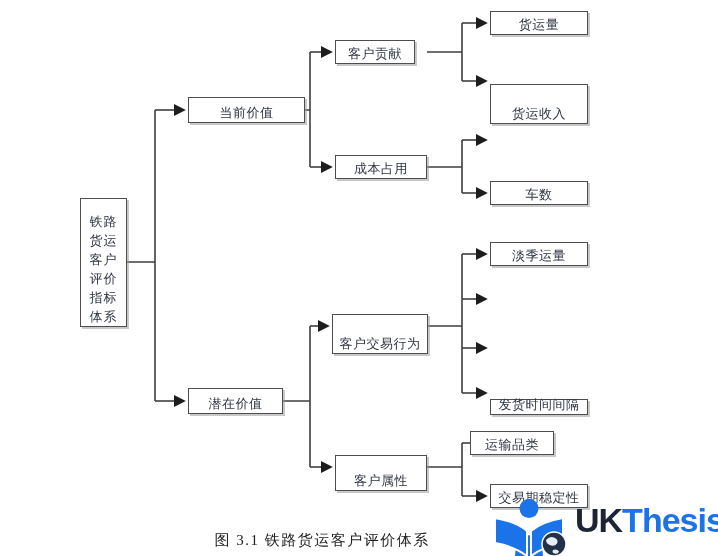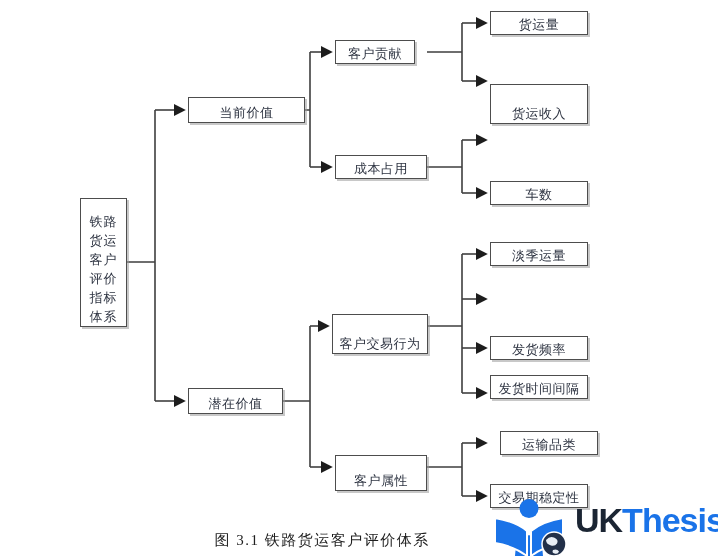--- a/index.html
+++ b/index.html
@@ -109,27 +109,24 @@
   </div>
   <div class="node" style="left:490px;top:84px;width:98px;height:40px">
     <span>货运收入</span>
   </div>
   <div class="node" style="left:490px;top:181px;width:98px;height:24px">
     <span>车数</span>
   </div>
   <div class="node" style="left:490px;top:242px;width:98px;height:24px">
     <span>淡季运量</span>
   </div>
-  <div class="node" style="left:490px;top:336px;width:98px;height:24px">
-    <span>发货频率</span>
-  </div>
-  <div class="node" style="left:490px;top:375px;width:98px;height:24px">
+  <div class="node" style="left:490px;top:399px;width:98px;height:16px">
     <span>发货时间间隔</span>
   </div>
-  <div class="node" style="left:500px;top:431px;width:98px;height:24px">
+  <div class="node" style="left:470px;top:431px;width:84px;height:24px">
     <span>运输品类</span>
   </div>
   <div class="node" style="left:490px;top:484px;width:98px;height:24px">
     <span>交易期稳定性</span>
   </div>
 
   <div class="caption">图 3.1 铁路货运客户评价体系</div>
 
   <div class="logo">
     <svg class="logo-icon" width="86" height="58" viewBox="0 0 86 58" aria-hidden="true">

